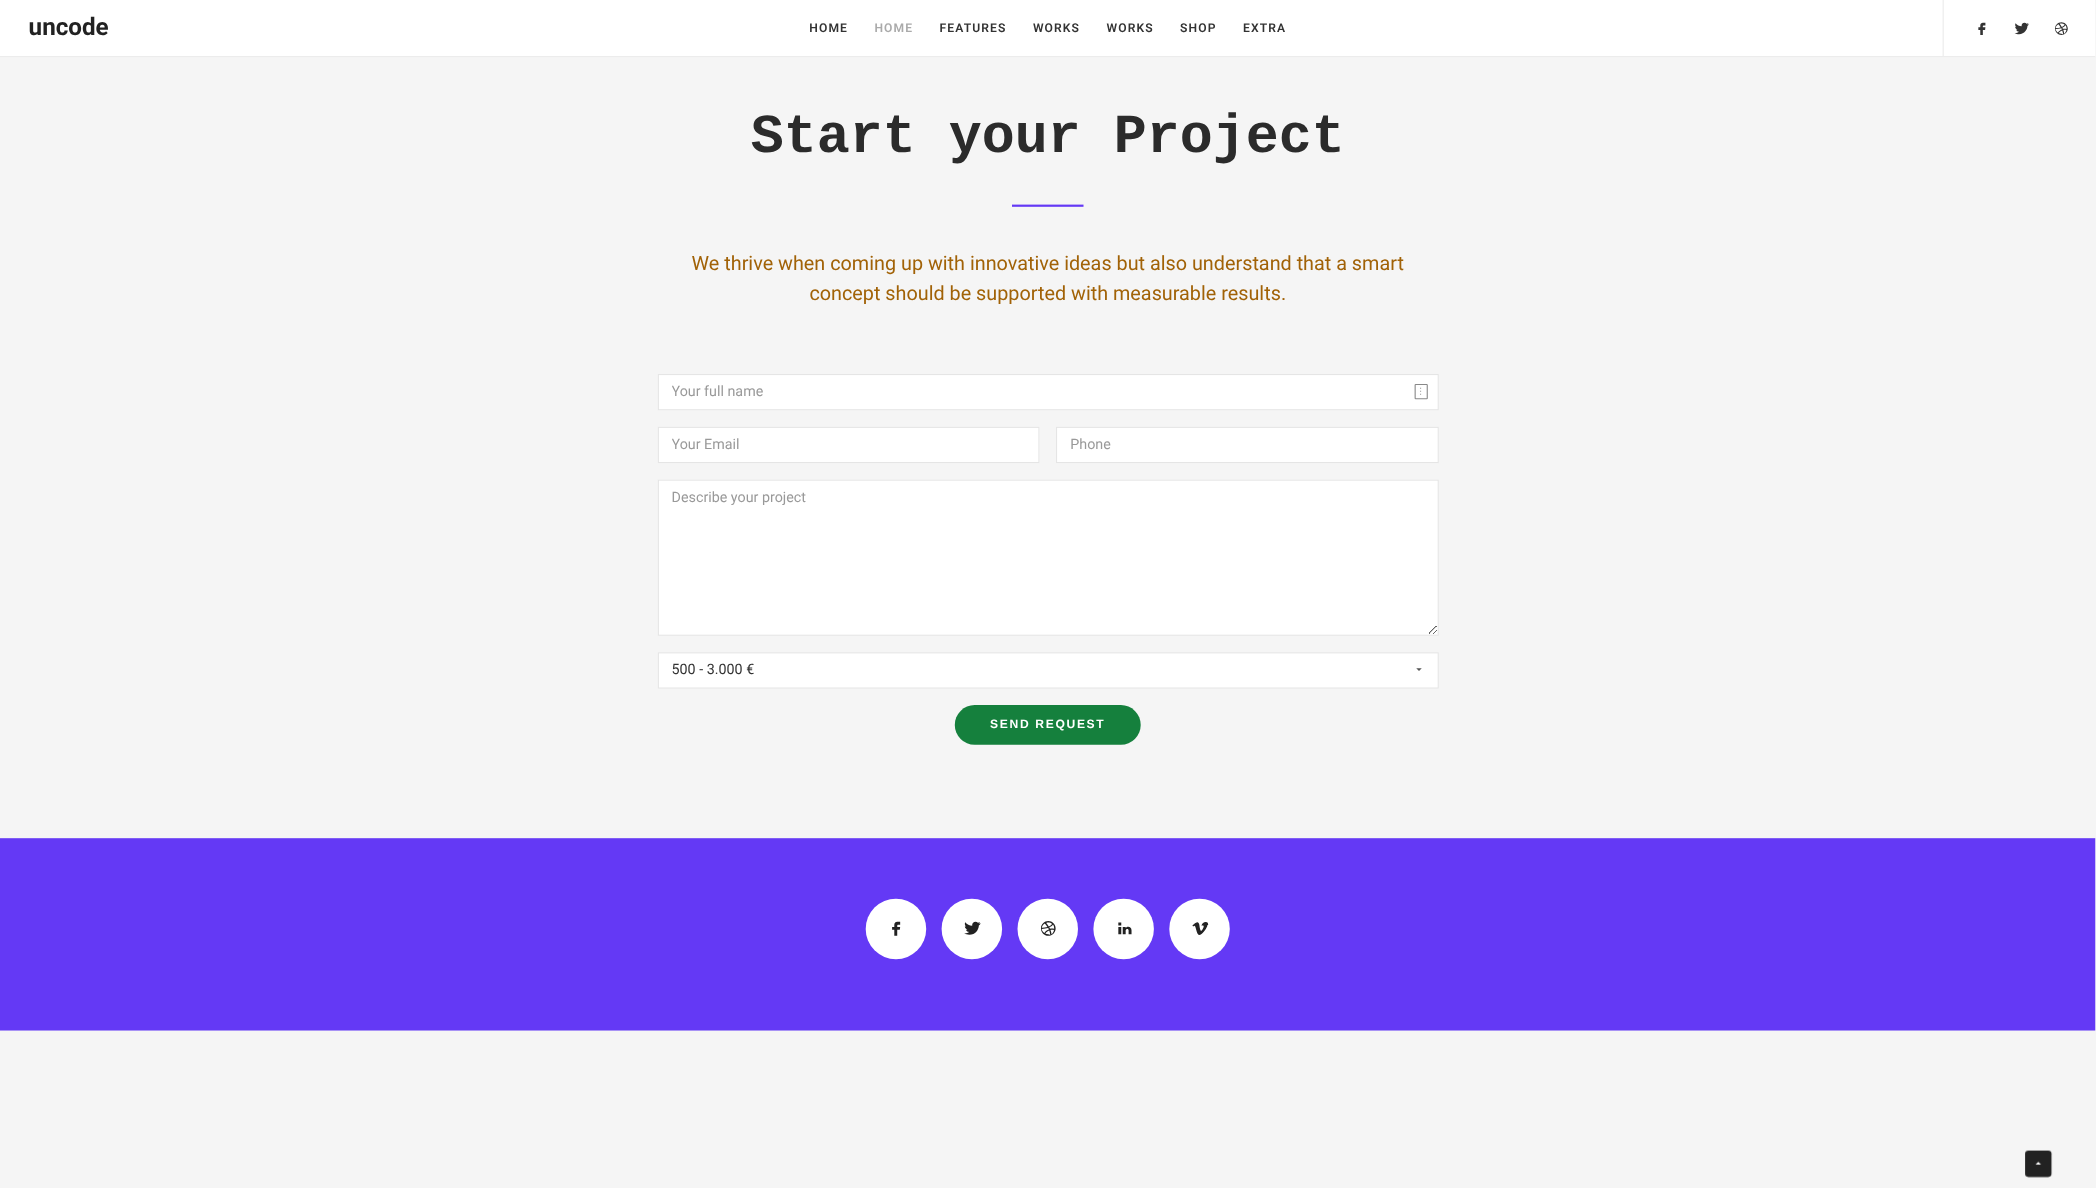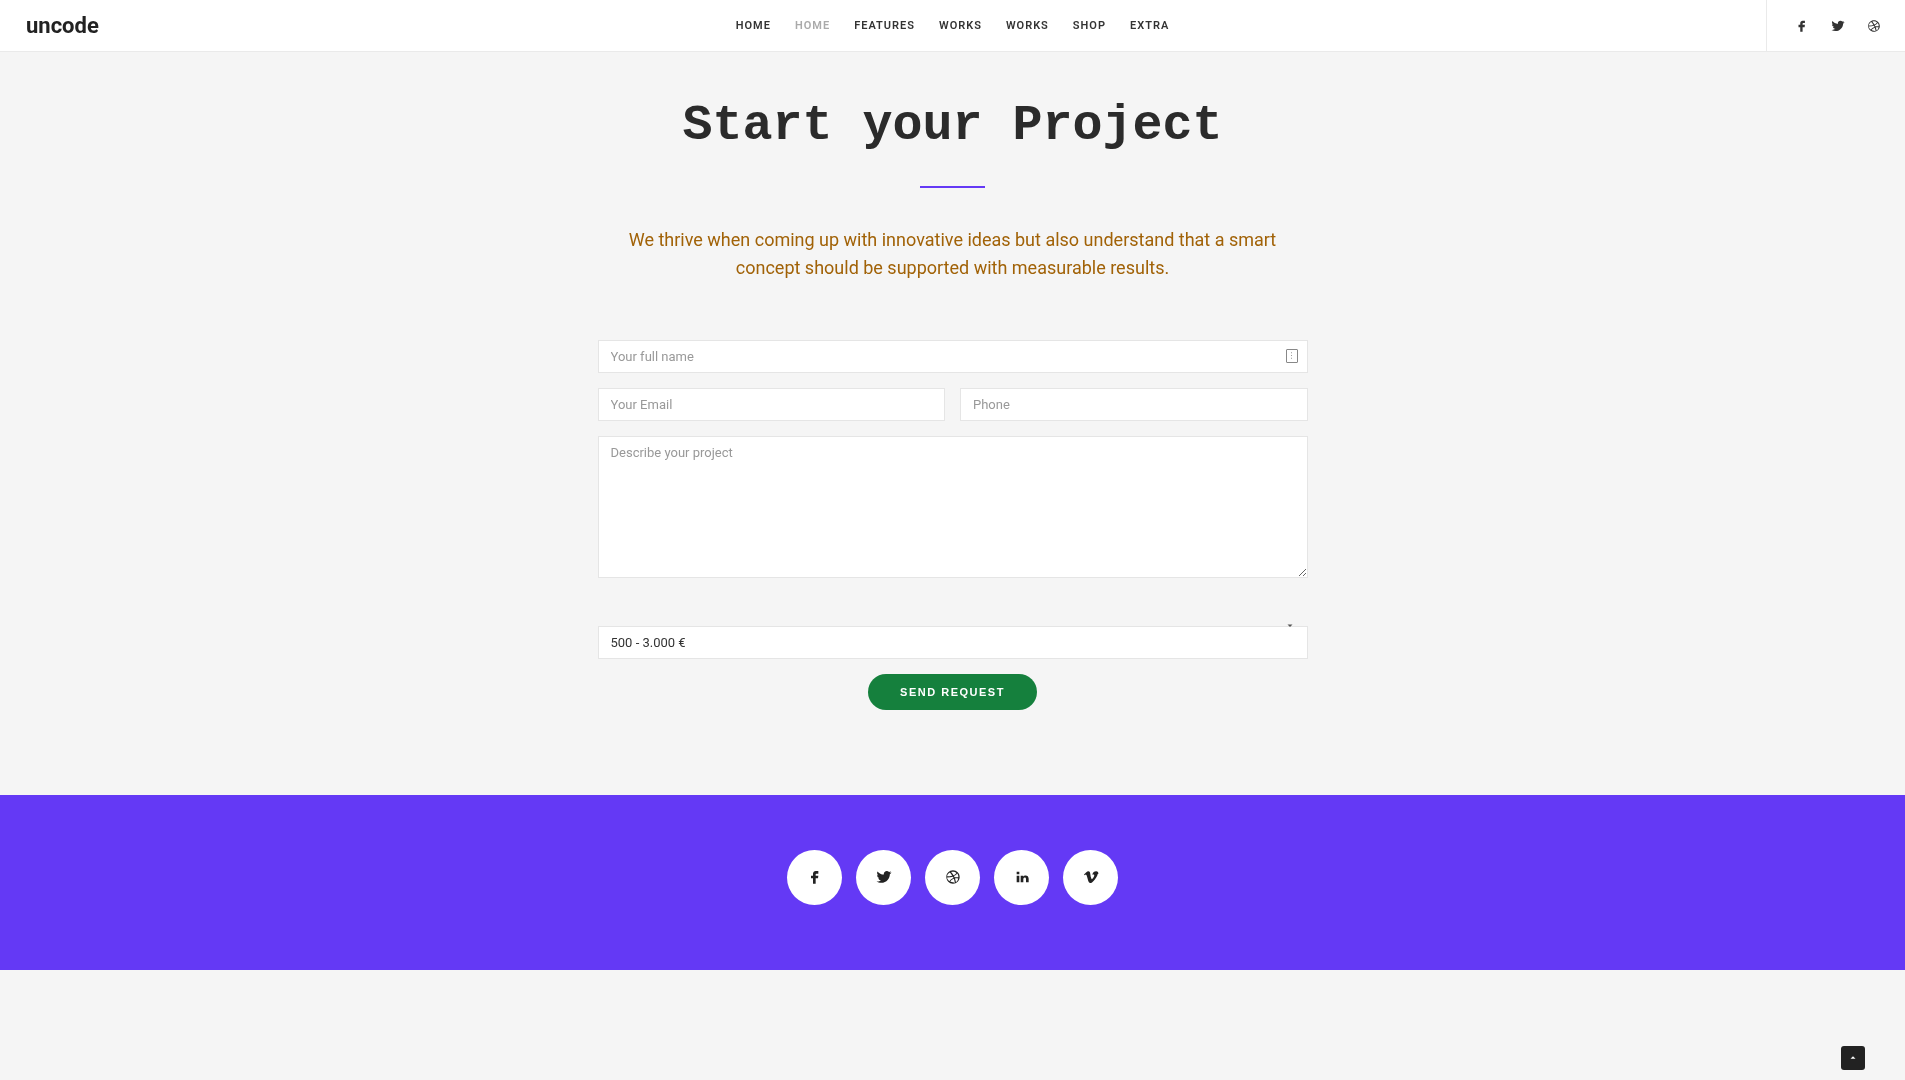--- a/index.html
+++ b/index.html
@@ -24,21 +24,21 @@
     
     .form { text-align: left; }
     .form-row { display: flex; gap: 15px; margin-bottom: 15px; }
     .form-row.single { gap: 0; }
     .input-wrap { position: relative; flex: 1; }
     .input, .textarea, .select { width: 100%; background: #fff; border: 1px solid #e5e5e5; border-radius: 0; padding: 8px 12px; font-size: 13px; color: #333; font-family: inherit; }
     .input::placeholder, .textarea::placeholder { color: #999; }
     .input-icon { position: absolute; right: 10px; top: 50%; transform: translateY(-50%); width: 12px; height: 14px; border: 1px solid #888; border-radius: 1px; font-size: 8px; text-align: center; line-height: 12px; color: #888; }
     .textarea { height: 142px; resize: vertical; }
     .select-wrap { position: relative; }
-    .select { appearance: none; padding-right: 30px; margin-top: 33px; }
+    .select { appearance: none; padding-right: 30px; }
     .select-arrow { position: absolute; right: 12px; top: 50%; transform: translateY(-50%); pointer-events: none; }
     .select-arrow svg { width: 12px; height: 12px; fill: #555; }
     .submit-wrap { text-align: center; margin-top: 15px; }
     .submit { background: #15803d; color: #fff; border: none; border-radius: 20px; padding: 12px 32px; font-size: 11px; font-weight: 600; letter-spacing: 1.5px; cursor: pointer; }
     
     
     .footer { background: #6439f5; padding: 55px 0 65px; }
     .social-links { display: flex; justify-content: center; gap: 14px; }
     .social-link { width: 55px; height: 55px; background: #fff; border-radius: 50%; display: flex; align-items: center; justify-content: center; cursor: pointer; }
     .social-link svg { width: 16px; height: 16px; fill: #222; }

